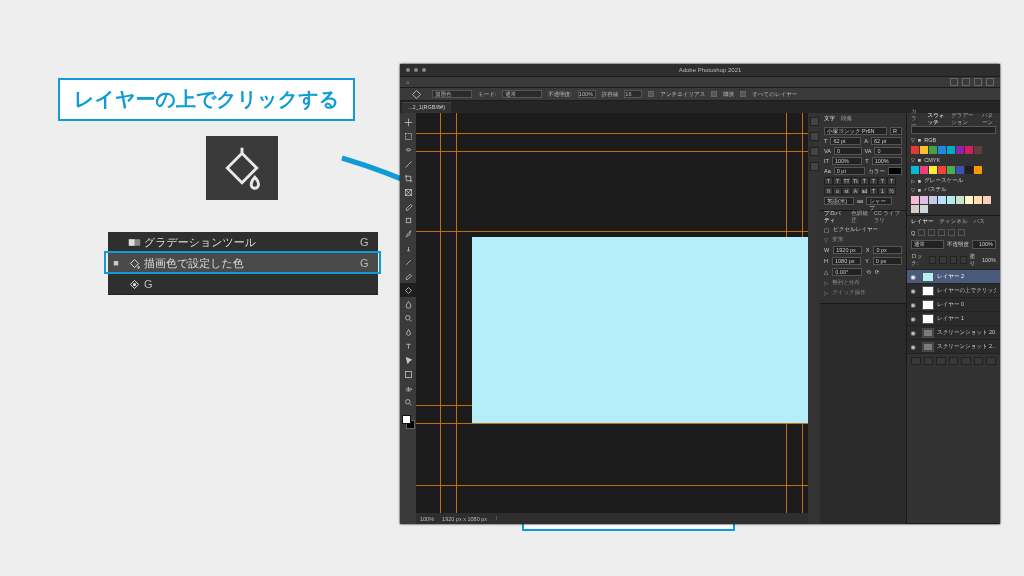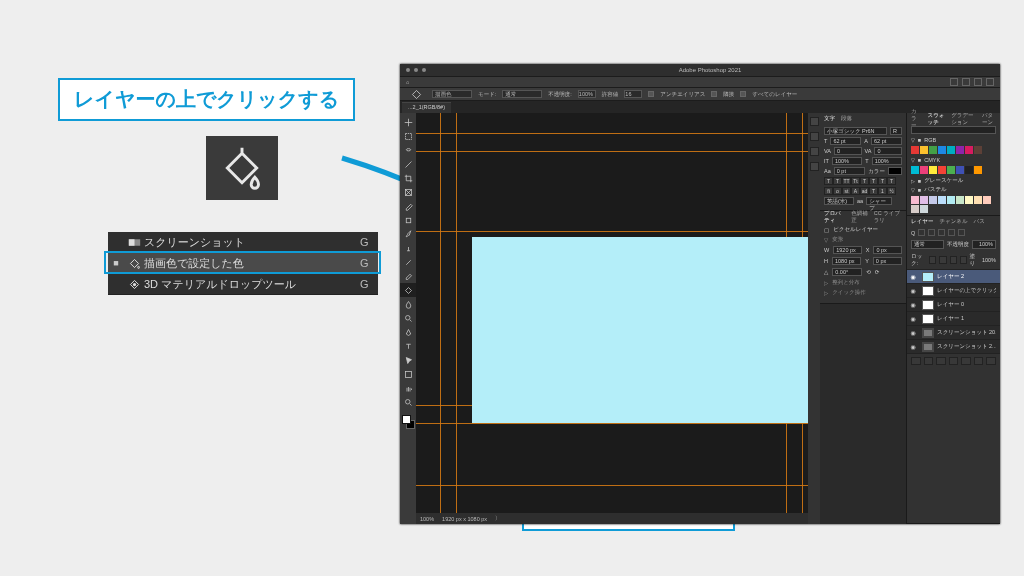--- a/index.html
+++ b/index.html
@@ -252,42 +252,41 @@
 
 <div class="flyout">
   <div class="flyout-row">
     <span class="flyout-dot"></span>
     <span class="flyout-ico">
       <svg viewBox="0 0 16 16">
           <rect x="1" y="4" width="14" height="8" fill="#888"></rect>
           <rect x="1" y="4" width="7" height="8" fill="#ddd"></rect>
         </svg>
     </span>
-    <span class="flyout-label">スクリーンショット</span>
+    <span class="flyout-label">グラデーションツール</span>
     <span class="flyout-key">G</span>
   </div>
   <div class="flyout-row sel">
     <span class="flyout-dot">■</span>
     <span class="flyout-ico">
       <svg viewBox="0 0 16 16">
           <path d="M3 8 L8 3 L13 8 L8 13 Z M13 11 C13 11 14 12 14 13 A1 1 0 0 1 12 13 C12 12 13 11 13 11 Z" fill="none" stroke="#ddd" stroke-width="1.2"></path>
         </svg>
     </span>
     <span class="flyout-label">描画色で設定した色</span>
     <span class="flyout-key">G</span>
   </div>
   <div class="flyout-row">
     <span class="flyout-dot"></span>
     <span class="flyout-ico">
       <svg viewBox="0 0 16 16">
           <path d="M3 8 L8 3 L13 8 L8 13 Z" fill="none" stroke="#ddd" stroke-width="1.2"></path>
           <circle cx="8" cy="8" r="2" fill="#ddd"></circle>
         </svg>
     </span>
-    <span class="flyout-label">3D マテリアルドロップツール</span>
     <span class="flyout-key">G</span>
   </div>
 </div>
 <div class="flyout-frame"></div>
 
 <svg class="arrow-svg" viewBox="0 0 310 180">
   <path d="M20 20 C 120 50, 200 100, 260 150" stroke="#0f9bd6" stroke-width="5" fill="none"></path>
   <path d="M260 150 L242 136 L252 156 Z" fill="#0f9bd6"></path>
 </svg>
 

